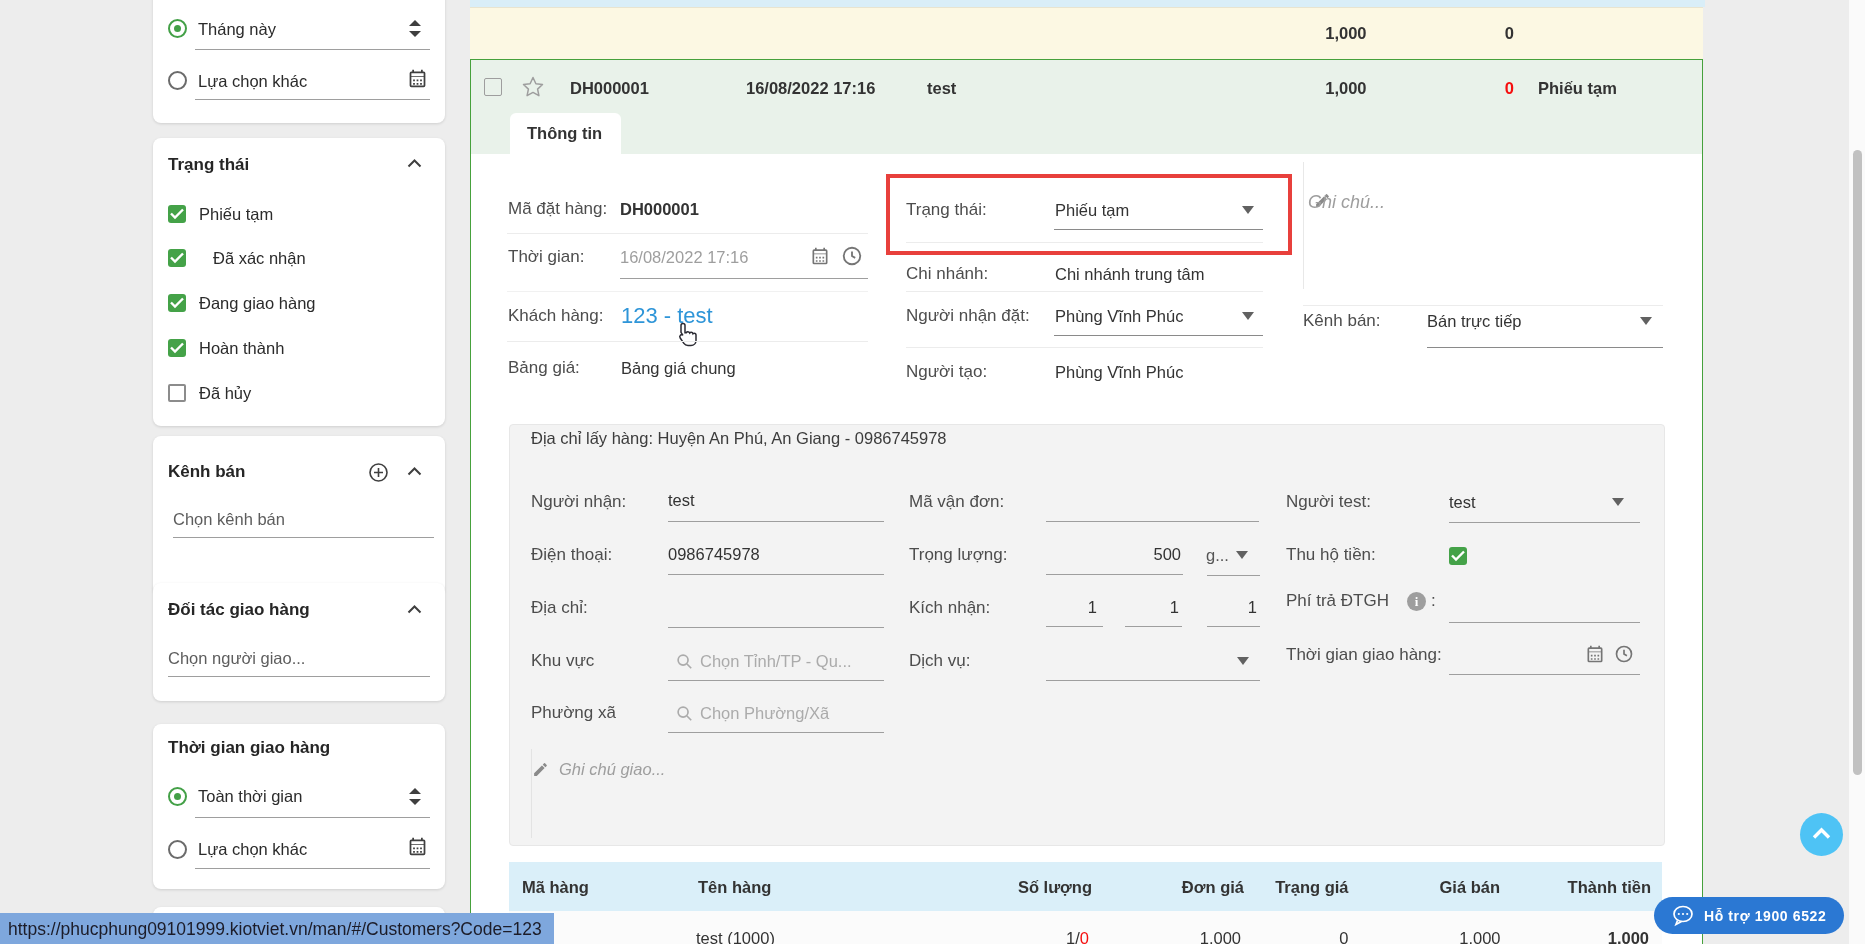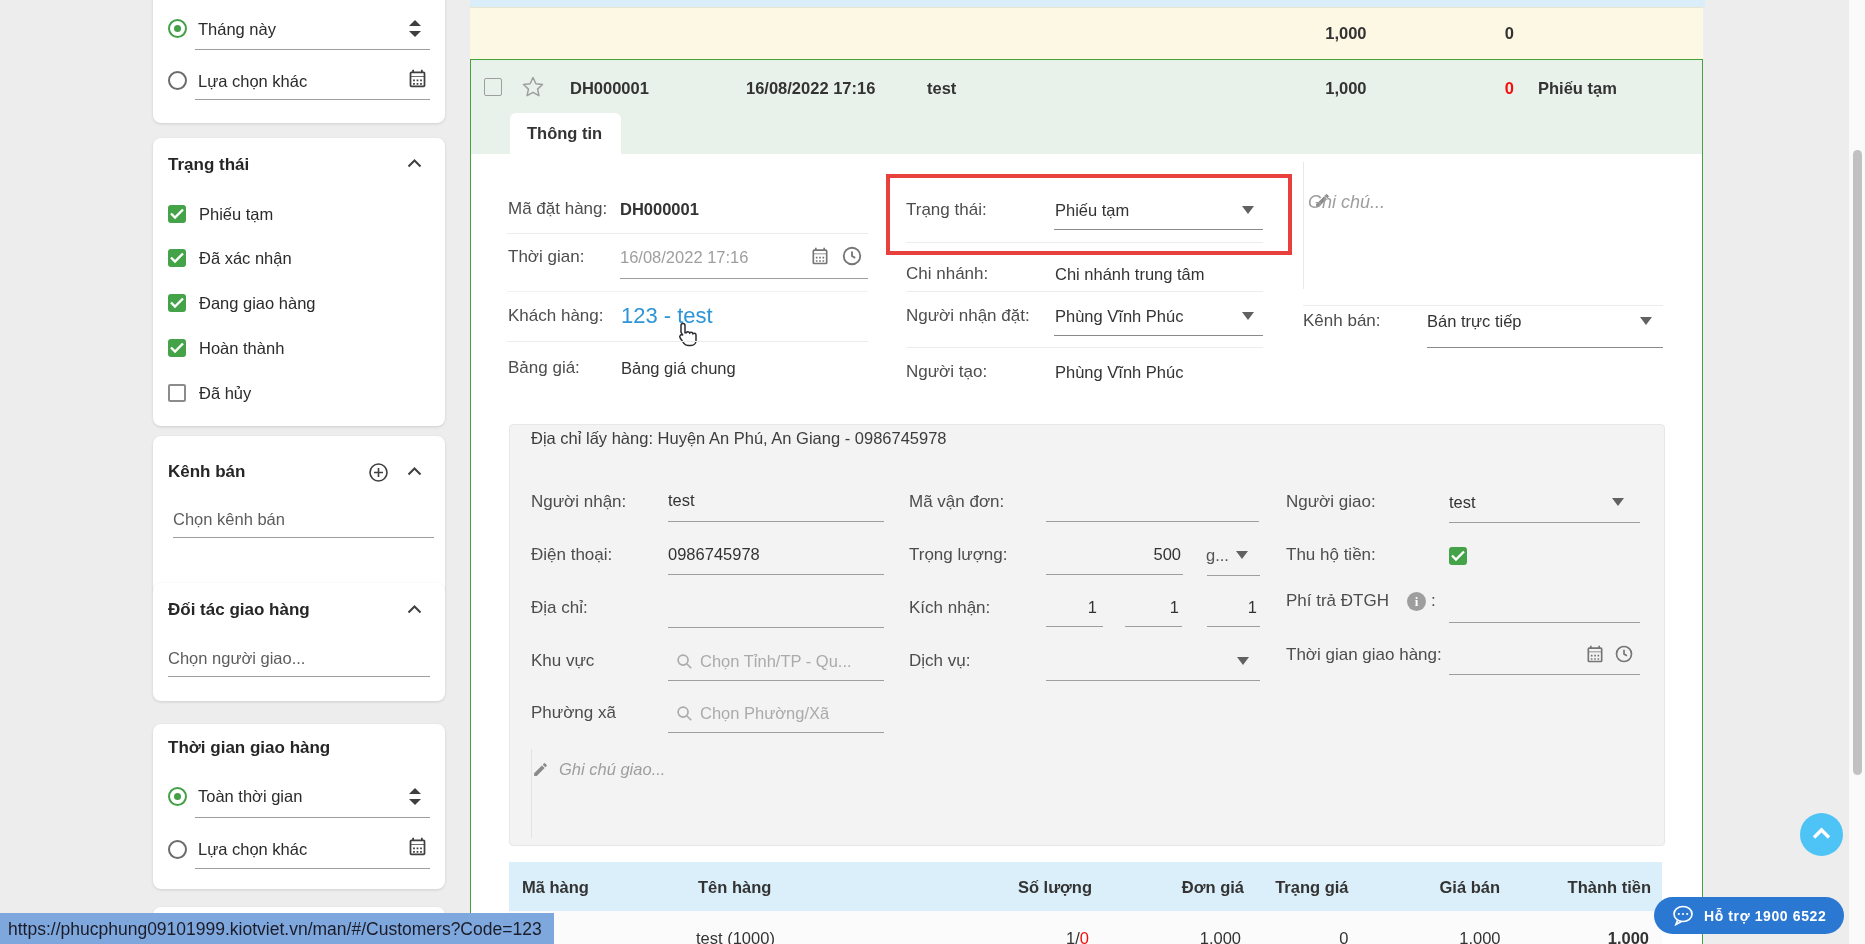--- a/index.html
+++ b/index.html
@@ -51,21 +51,21 @@
       <svg style="left:2px;top:3px" width="14" height="11" viewBox="0 0 14 11">
         <path d="M1 5.5L5 9.5L13 1.5" fill="none" stroke="#fff" stroke-width="2.4"></path>
       </svg>
     </div>
   <div class="ab sl" style="left:46px;top:66px">Phiếu tạm</div>
   <div class="cb ab" style="left:15px;top:111px">
       <svg style="left:2px;top:3px" width="14" height="11" viewBox="0 0 14 11">
         <path d="M1 5.5L5 9.5L13 1.5" fill="none" stroke="#fff" stroke-width="2.4"></path>
       </svg>
     </div>
-  <div class="ab sl" style="left:46px;top:110px">Đã xác nhận</div>
+  <div class="ab sl" style="left:60px;top:110px">Đã xác nhận</div>
   <div class="cb ab" style="left:15px;top:156px">
       <svg style="left:2px;top:3px" width="14" height="11" viewBox="0 0 14 11">
         <path d="M1 5.5L5 9.5L13 1.5" fill="none" stroke="#fff" stroke-width="2.4"></path>
       </svg>
     </div>
   <div class="ab sl" style="left:46px;top:155px">Đang giao hàng</div>
   <div class="cb ab" style="left:15px;top:201px">
       <svg style="left:2px;top:3px" width="14" height="11" viewBox="0 0 14 11">
         <path d="M1 5.5L5 9.5L13 1.5" fill="none" stroke="#fff" stroke-width="2.4"></path>
       </svg>
@@ -230,21 +230,21 @@
 <div class="ab val" style="right:768px;top:597px">1</div>
 <div class="ul" style="left:1046px;top:626px;width:57px"></div>
 <div class="ab val" style="right:686px;top:597px">1</div>
 <div class="ul" style="left:1125px;top:626px;width:57px"></div>
 <div class="ab val" style="right:608px;top:597px">1</div>
 <div class="ul" style="left:1207px;top:626px;width:53px"></div>
 <div class="ab lbl" style="left:909px;top:651px">Dịch vụ:</div>
 <div class="car" style="left:1237px;top:657px"></div>
 <div class="ul" style="left:1046px;top:680px;width:214px"></div>
 
-<div class="ab lbl" style="left:1286px;top:492px">Người giao:</div>
+<div class="ab lbl" style="left:1286px;top:492px">Người test:</div>
 <div class="ab val" style="left:1449px;top:492px">test</div>
 <div class="car" style="left:1612px;top:498px"></div>
 <div class="ul" style="left:1449px;top:522px;width:191px"></div>
 <div class="ab lbl" style="left:1286px;top:545px">Thu hộ tiền:</div>
 <div class="cb ab" style="left:1449px;top:547px">
     <svg style="left:2px;top:3px" width="14" height="11" viewBox="0 0 14 11">
       <path d="M1 5.5L5 9.5L13 1.5" fill="none" stroke="#fff" stroke-width="2.4"></path>
     </svg>
   </div>
 <div class="ab lbl" style="left:1286px;top:591px">Phí trả ĐTGH</div>

